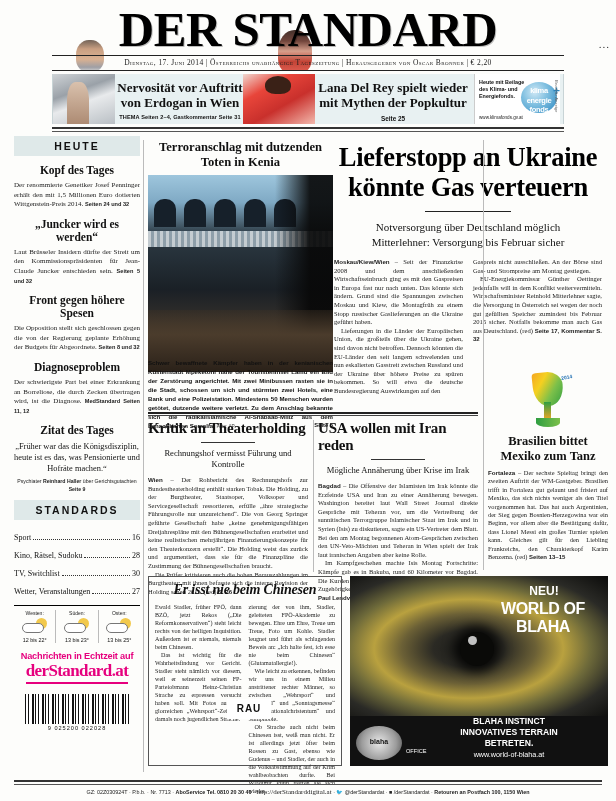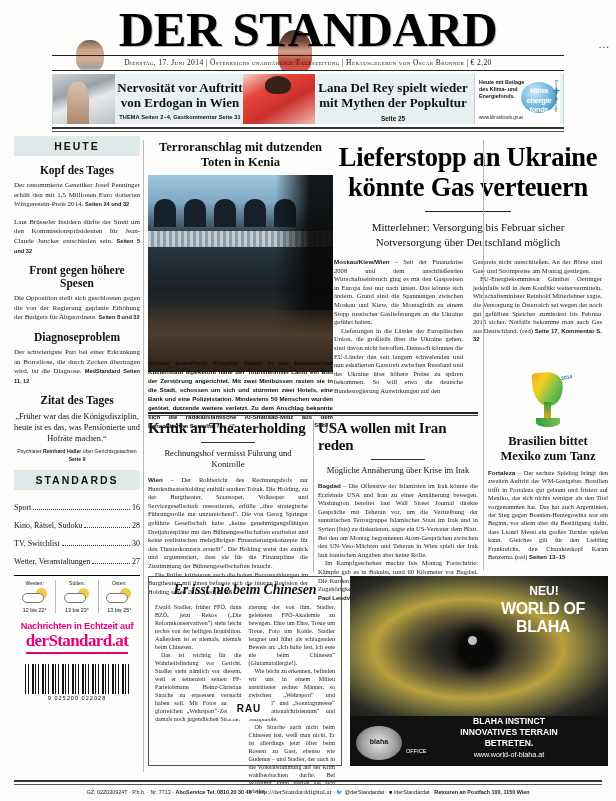--- a/index.html
+++ b/index.html
@@ -501,20 +501,21 @@
 
   <div class="sidebar">
     <div class="sb-band">HEUTE</div>
 
     <div class="sb-item">
       <div class="sb-head">Kopf des Tages</div>
       <div class="sb-body"><span>Der renommierte Genetiker Josef Penninger erhält den mit 1,5 Millionen Euro dotierten Wittgenstein-Preis 2014.</span> <span class="sb-ref">Seiten 24 und 32</span></div>
     </div>
 
     <div class="sb-item">
+      <div class="sb-head">„Juncker wird es werden“</div>
       <div class="sb-body"><span>Laut Brüsseler Insidern dürfte der Streit um den Kommissionspräsidenten für Jean-Claude Juncker entschieden sein.</span> <span class="sb-ref">Seiten 5 und 32</span></div>
     </div>
 
     <div class="sb-item">
       <div class="sb-head">Front gegen höhere Spesen</div>
       <div class="sb-body"><span>Die Opposition stellt sich geschlossen gegen die von der Regierung geplante Erhöhung der Budgets für Abgeordnete.</span> <span class="sb-ref">Seiten 8 und 32</span></div>
     </div>
 
     <div class="sb-item">
       <div class="sb-head">Diagnoseproblem</div>
@@ -610,22 +611,22 @@
   <div class="kenia-cap">
     <span>Schwer bewaffnete Kämpfer haben in der kenianischen Küstenstadt Mpeketoni nahe der Touristeninsel Lamu ein Bild der Zerstörung angerichtet. Mit zwei Minibussen rasten sie in die Stadt, schossen um sich und stürmten zwei Hotels, eine Bank und eine Polizeistation. Mindestens 50 Menschen wurden getötet, dutzende weitere verletzt. Zu dem Anschlag bekannte sich die radikalislamische Al-Shabaab-Miliz aus dem benachbarten Somalia.</span>
     <span class="cap-credit">Foto: AP</span>
     <span class="cap-page">Seite 5</span>
   </div>
 
   <div class="main-wrap">
     <div class="main-head">Lieferstopp an Ukraine könnte Gas verteuern</div>
     <div class="main-rule"></div>
     <div class="main-sub">
+      <div>Notversorgung über Deutschland möglich</div>
       <div>Mitterlehner: Versorgung bis Februar sicher</div>
-      <div>Notversorgung über Deutschland möglich</div>
     </div>
     <div class="main-cols">
       <div class="main-col">
         <p class="first"><span class="dateline-b">Moskau/Kiew/Wien</span> <span>– Seit der Finanzkrise 2008 und dem anschließenden Wirtschaftseinbruch ging es mit den Gaspreisen in Europa fast nur nach unten. Das könnte sich ändern. Grund sind die Spannungen zwischen Moskau und Kiew, die Montagfrüh zu einem Stopp russischer Gaslieferungen an die Ukraine geführt haben.</span></p>
         <p>Lieferungen in die Länder der Europäischen Union, die großteils über die Ukraine gehen, sind davon nicht betroffen. Dennoch könnten die EU-Länder den seit langem schwelenden und nun eskalierten Gasstreit zwischen Russland und der Ukraine über höhere Preise zu spüren bekommen. So will etwa die deutsche Bundesregierung Auswirkungen auf den</p>
       </div>
       <div class="main-col">
         <p class="first">Gaspreis nicht ausschließen. An der Börse sind Gas- und Strompreise am Montag gestiegen.</p>
         <p><span>EU-Energiekommissar Günther Oettinger jedenfalls will in dem Konflikt weitervermitteln. Wirtschaftsminister Reinhold Mitterlehner sagte, die Versorgung in Österreich sei wegen der noch gut gefüllten Speicher zumindest bis Februar 2015 sicher. Notfalls bekomme man auch Gas aus Deutschland.</span> <span>(red)</span> <span class="ref-b">Seite 17, Kommentar S. 32</span></p>
       </div>

